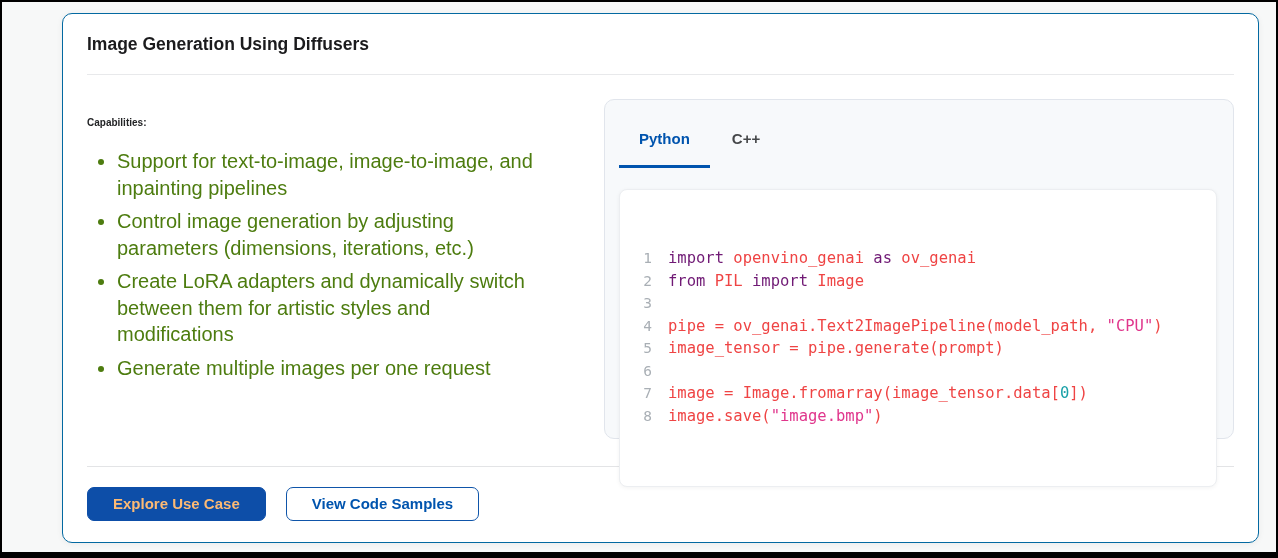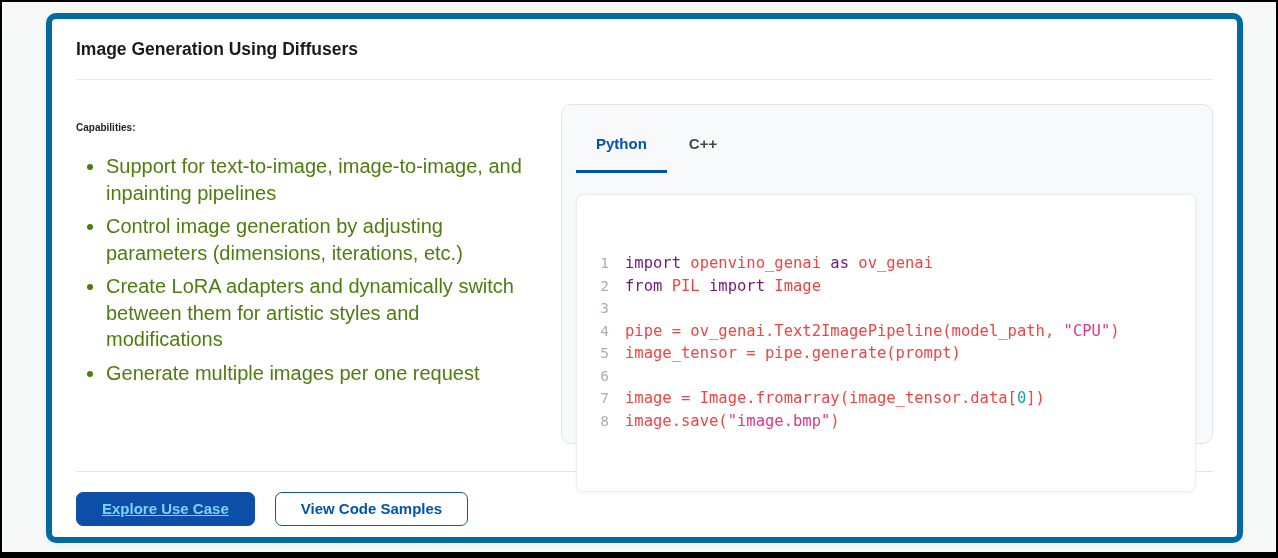--- a/index.html
+++ b/index.html
@@ -10,24 +10,24 @@
     position: relative;
     width: 1278px; height: 558px;
     border: 2px solid #000000;
     border-bottom-width: 6px;
     background: #f7f8f8;
     overflow: hidden;
   }
 
   .card {
     position: absolute;
-    left: 44px; top: 11px;
+    left: 60px; top: 11px;
     width: 1197px; height: 530px;
     background: #ffffff;
-    border: 6px solid #0369a1;
+    border: 1px solid #0369a1;
     border-radius: 10px;
     box-shadow: 0 1px 6px rgba(0,0,0,0.06);
     padding: 17px 24px 0 24px;
   }
 
   .card-title {
     font-size: 17.5px;
     line-height: 26px;
     font-weight: bold;
     color: #1b1b1d;
@@ -65,20 +65,21 @@
     color: #4d7c0f;
   }
   .capabilities-list li { margin-bottom: 7px; }
 
   .code-panel {
     background: #f7f9fb;
     border: 1px solid #e1e5ec;
     border-radius: 10px;
     height: 340px;
     padding: 30px 16px 0 14px;
+    margin-left: 32px;
   }
   .tabs { display: flex; }
   .tab {
     font-size: 15px;
     font-weight: bold;
     padding: 0 20px 18px 20px;
     border: none;
     background: transparent;
     cursor: pointer;
     color: #454749;
@@ -133,23 +134,22 @@
     font-size: 15px;
     font-weight: bold;
     border-radius: 7px;
     padding: 8px 25px;
     height: 34px;
     cursor: pointer;
     line-height: 16px;
   }
   .btn-primary {
     background: #0d4ea8;
-    color: #7dd3fc;
+    color: #fdba74;
     border: 1px solid #0d4ea8;
-    text-decoration: underline;
   }
   .btn-secondary {
     background: #ffffff;
     color: #0054ae;
     border: 1px solid #0f55a9;
   }
 </style>
 </head>
 <body>
 

